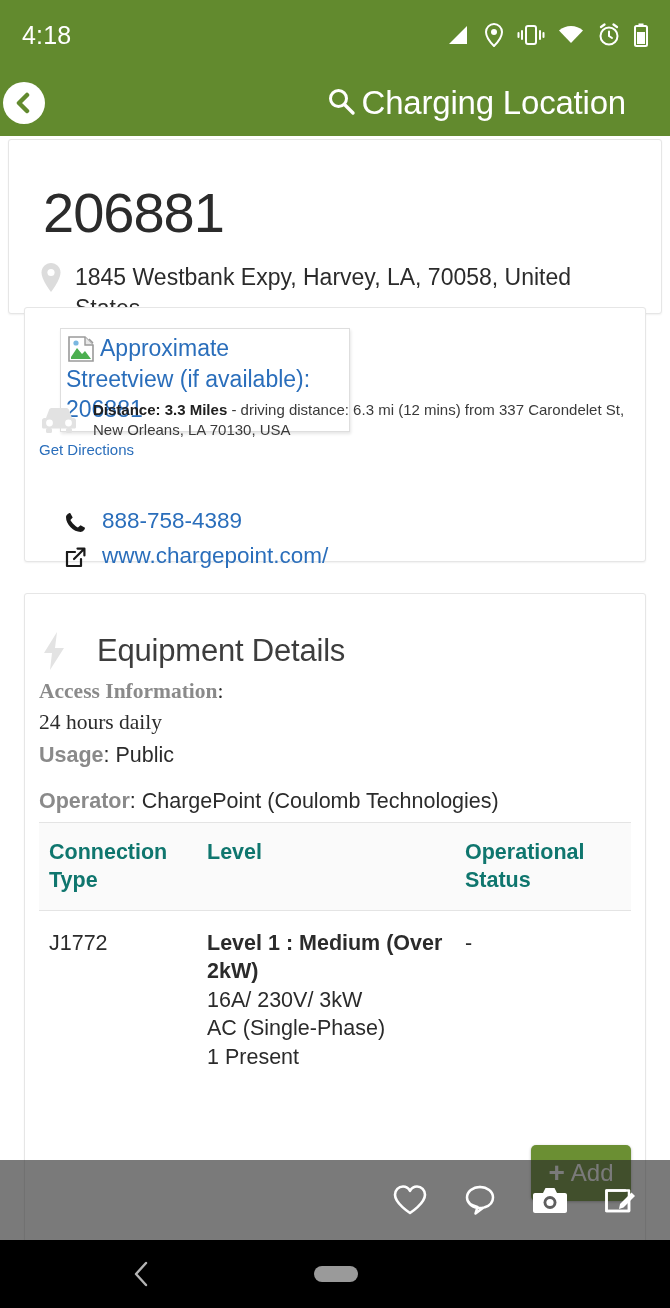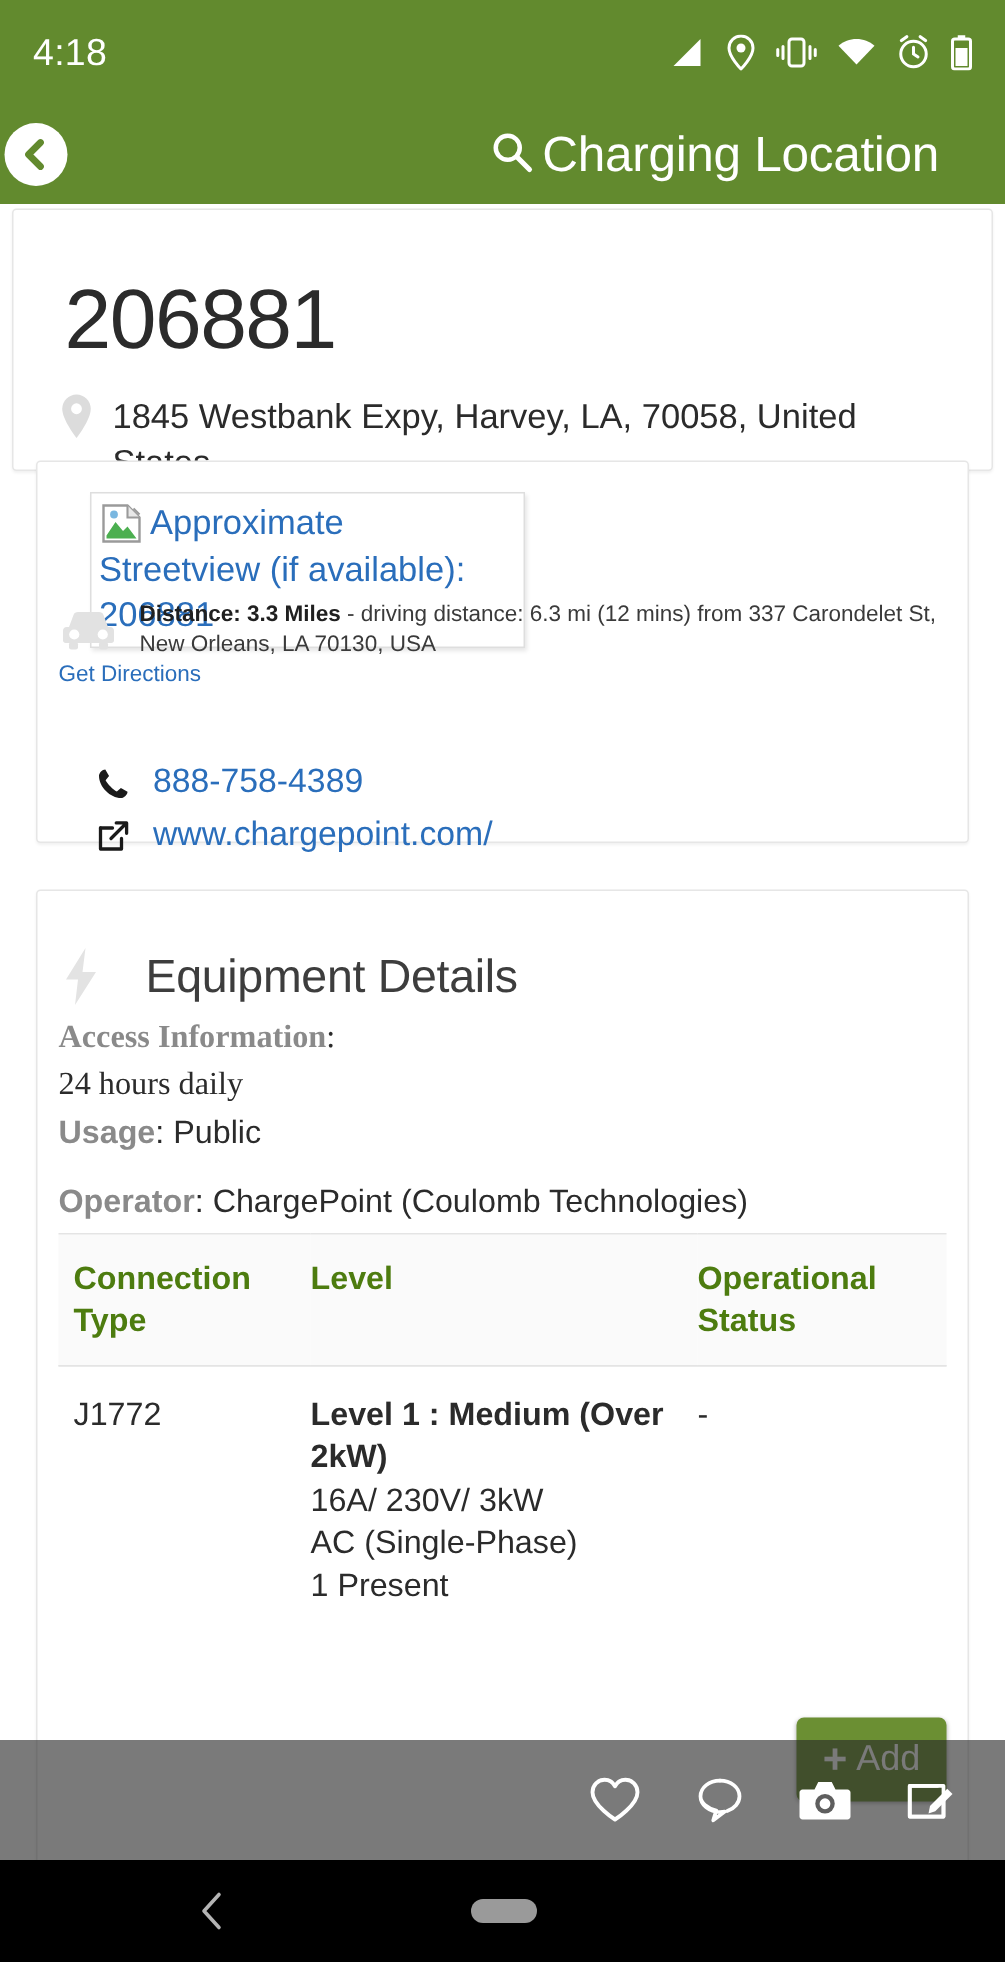--- a/index.html
+++ b/index.html
@@ -232,21 +232,21 @@
     left: 14px; top: 228px;
     width: 592px;
     border-collapse: collapse;
     table-layout: fixed;
   }
   .tbl th {
     text-align: left;
     vertical-align: top;
     font-size: 21.5px;
     font-weight: 700;
-    color: #4d7c0f;
+    color: #0f766e;
     padding: 16px 10px 16px 0;
     border-top: 1px solid #e4e4e4;
     border-bottom: 1px solid #e4e4e4;
     background: #fafafa;
     line-height: 1.28;
   }
   .tbl td {
     vertical-align: top;
     font-size: 21.5px;
     color: #2b2b2b;

